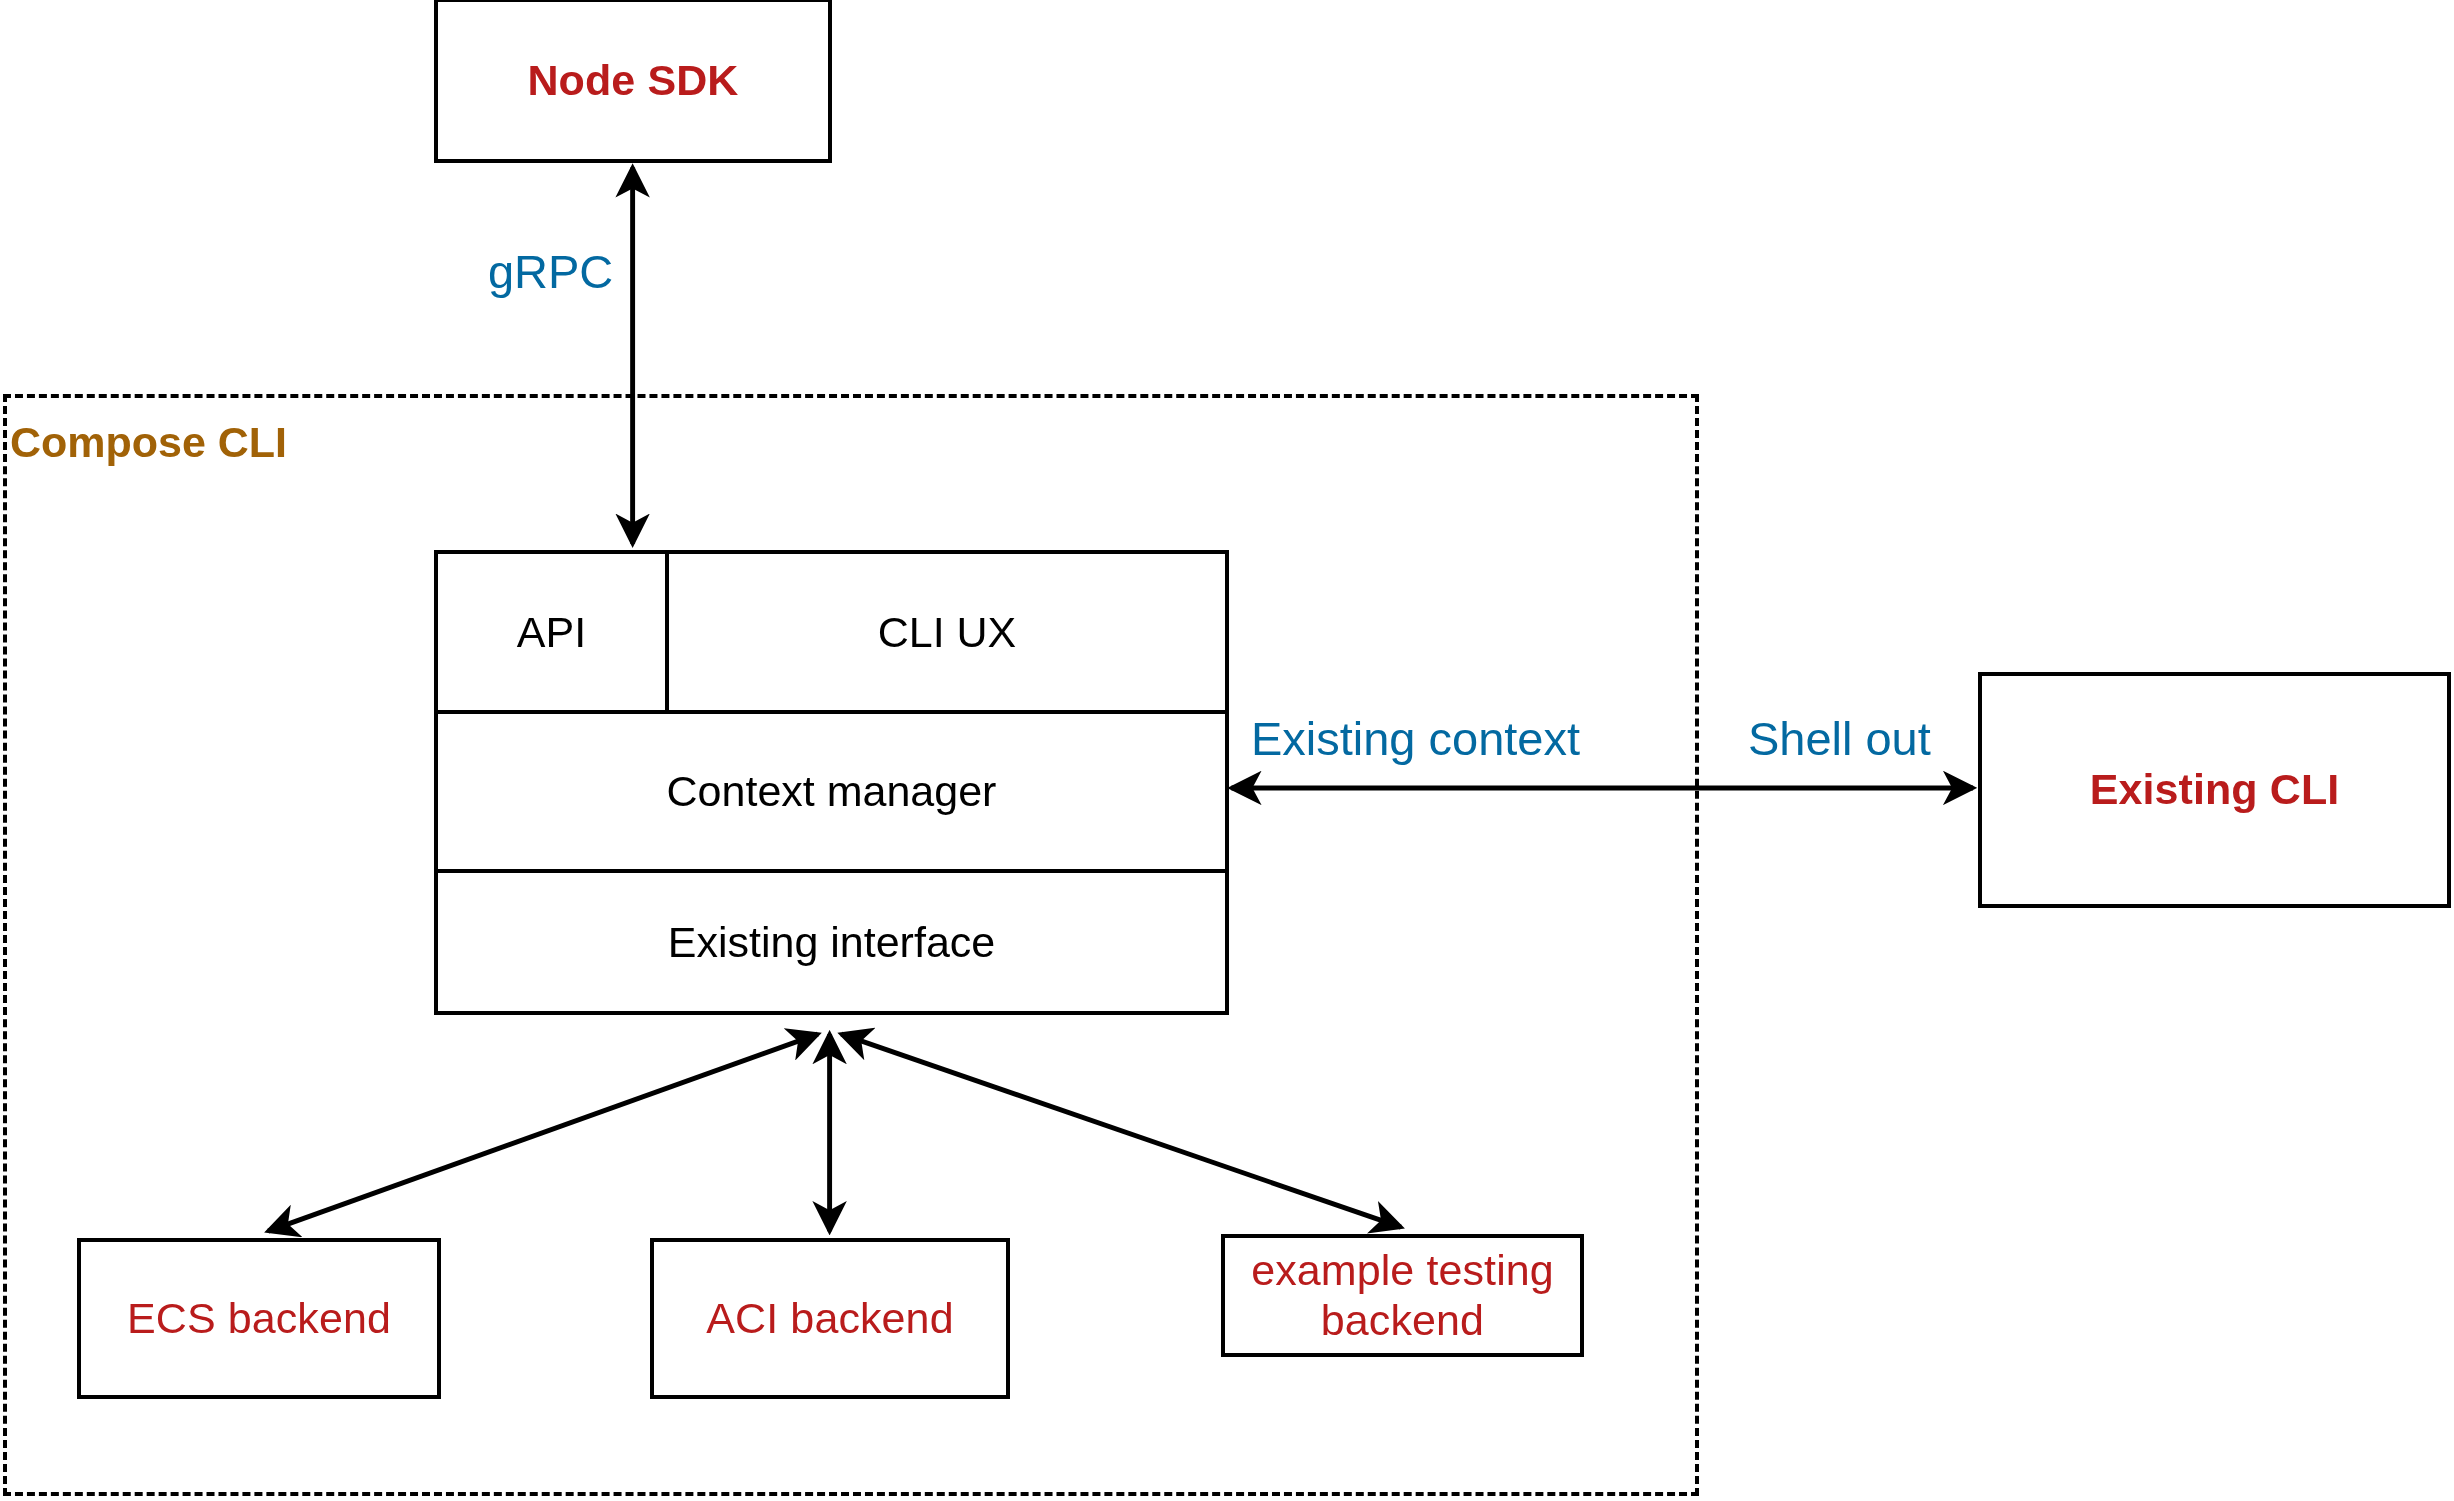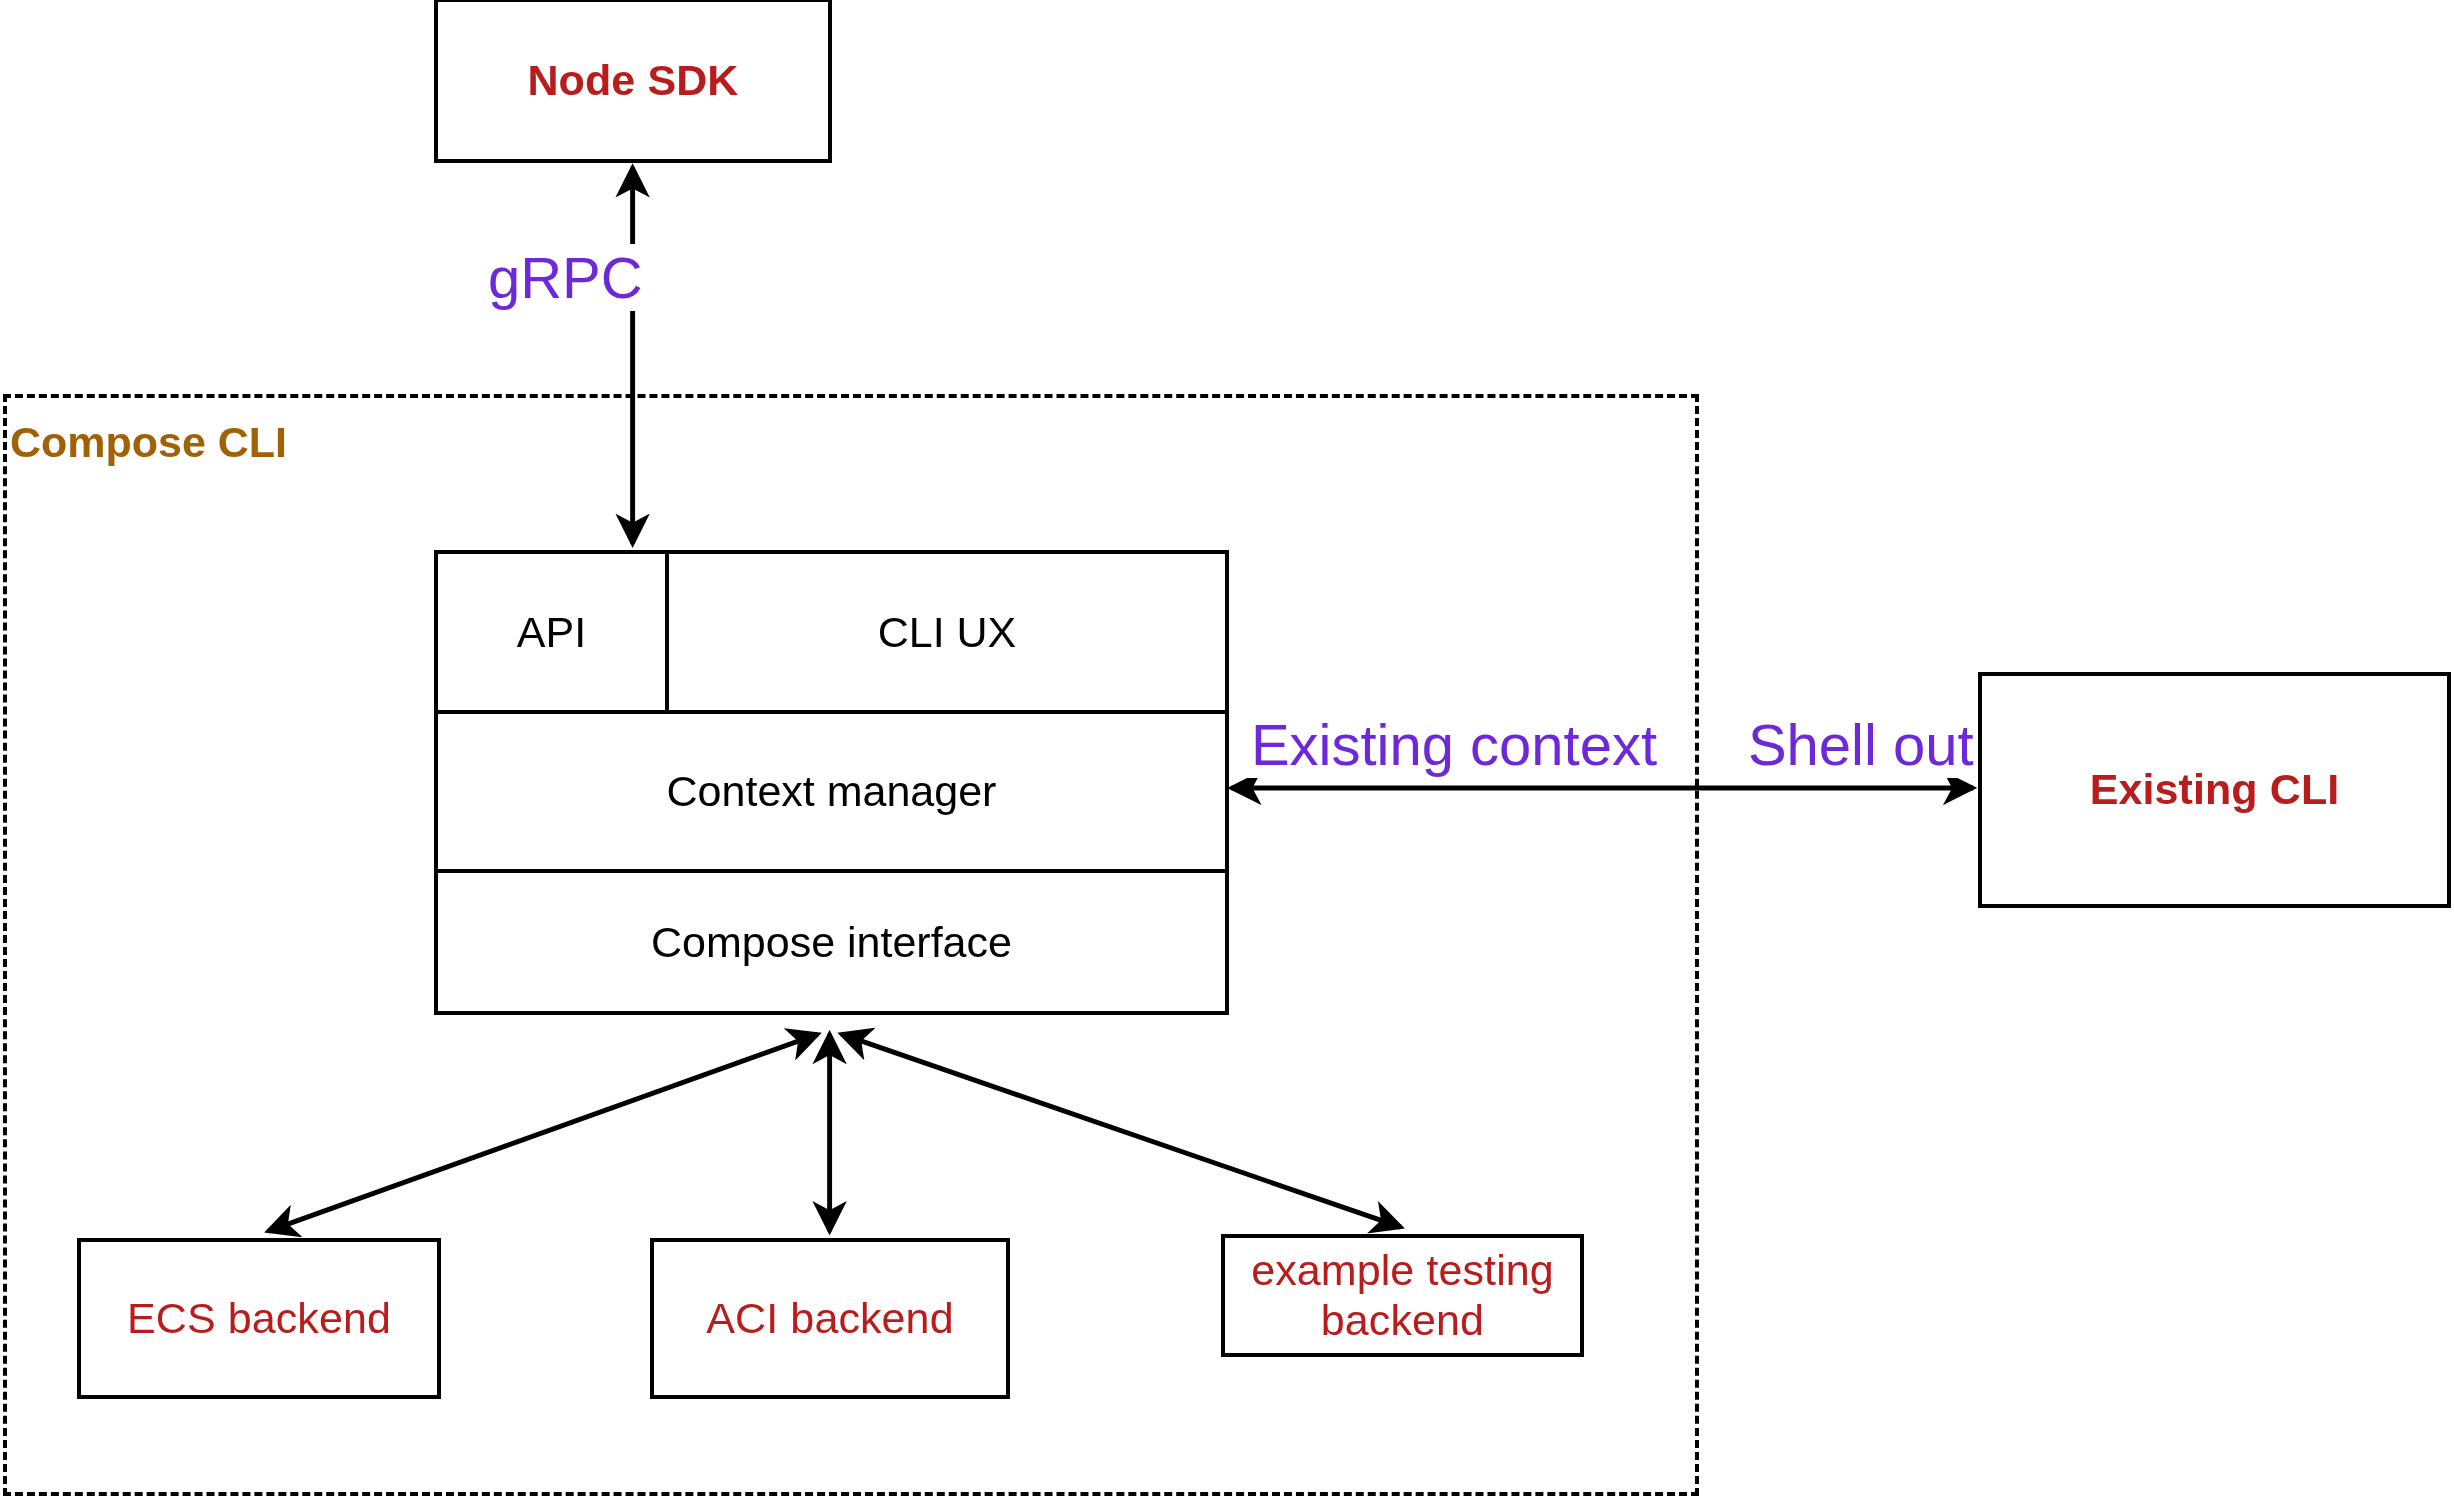--- a/index.html
+++ b/index.html
@@ -49,22 +49,22 @@
   }
   .group-title {
     position: absolute;
     font-size: 43px;
     font-weight: bold;
     color: #a16207;
     white-space: nowrap;
   }
   .edge-label {
     position: absolute;
-    font-size: 58px;
-    color: #6d28d9;
+    font-size: 47px;
+    color: #0369a1;
     white-space: nowrap;
     background: #ffffff;
     padding: 0 5.9px;
   }
   .stack {
     position: absolute;
     box-sizing: border-box;
     border: 4.9px solid #000000;
     background: #ffffff;
     display: flex;
@@ -147,21 +147,21 @@
     </div>
 
     <div class="stack-row" style="height:159px;">
       <div class="stack-cell" style="flex:1 1 auto;">
         <span>Context manager</span>
       </div>
     </div>
 
     <div class="stack-row last" style="flex:1 1 auto;">
       <div class="stack-cell" style="flex:1 1 auto;">
-        <span>Compose interface</span>
+        <span>Existing interface</span>
       </div>
     </div>
   </div>
 
   <div class="edge-label" style="left:1245px; top:711px;">Existing context</div>
 
   <div class="edge-label" style="left:1742px; top:711px;">Shell out</div>
 
   <div class="node" style="left:1978px; top:672px; width:473px; height:236px;">
     <span class="node-label bold">Existing CLI</span>

